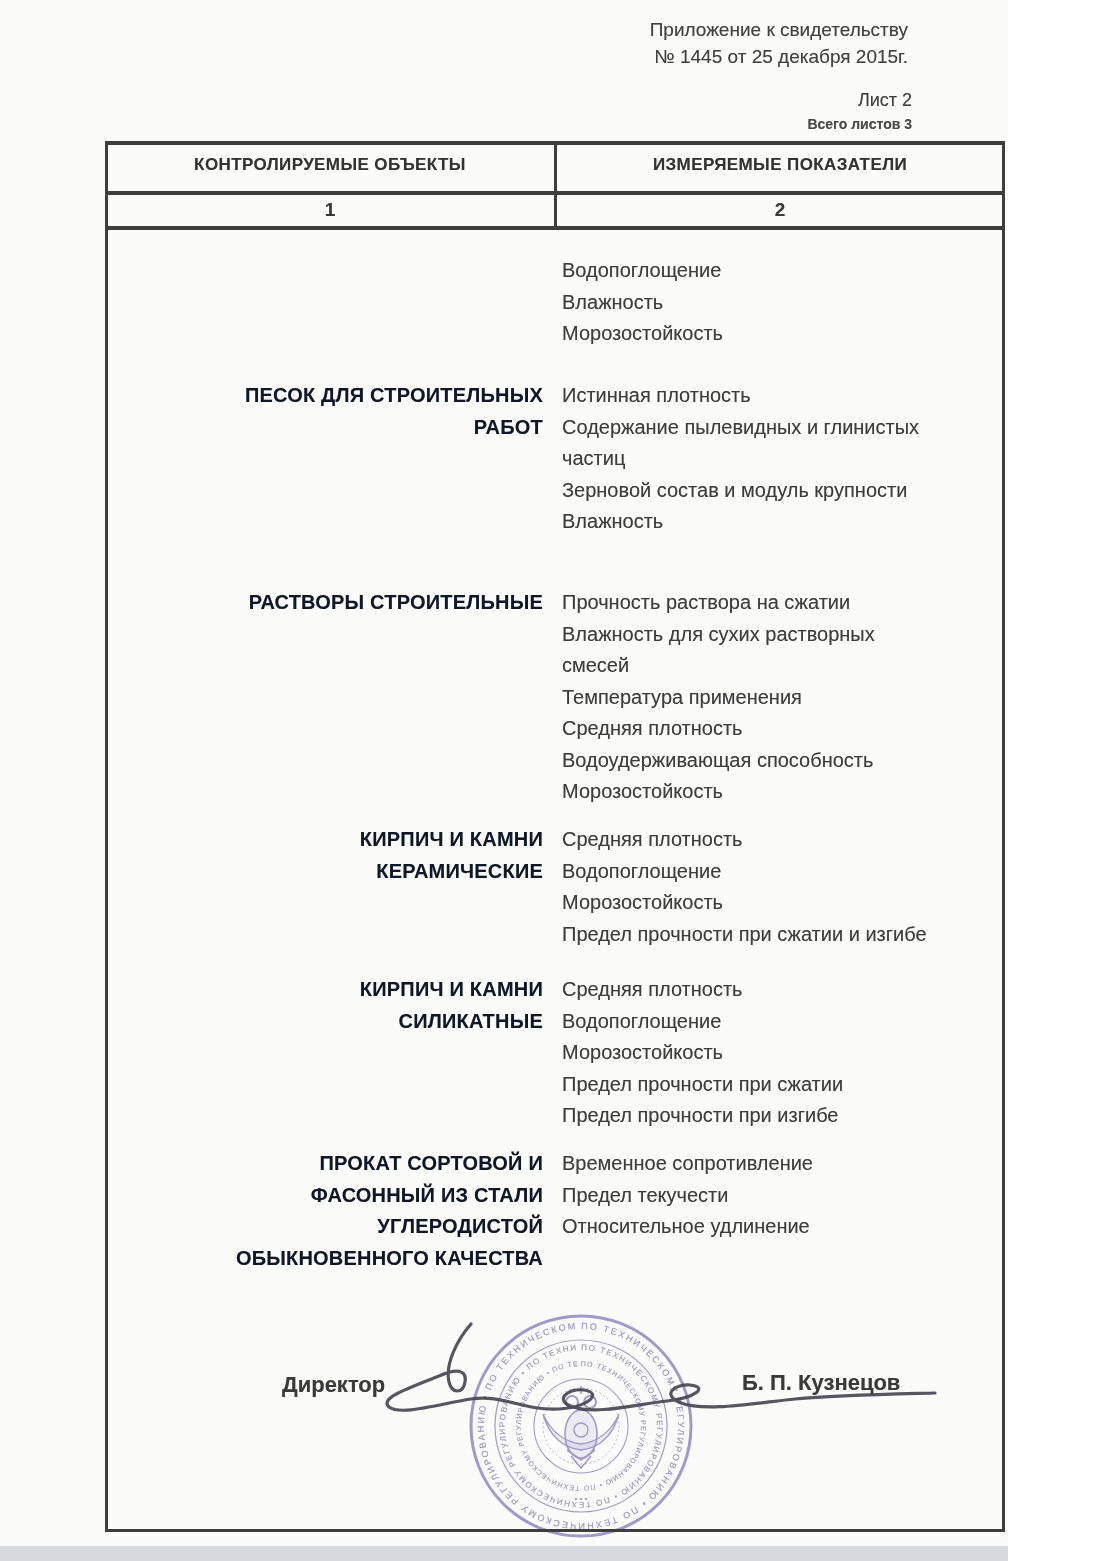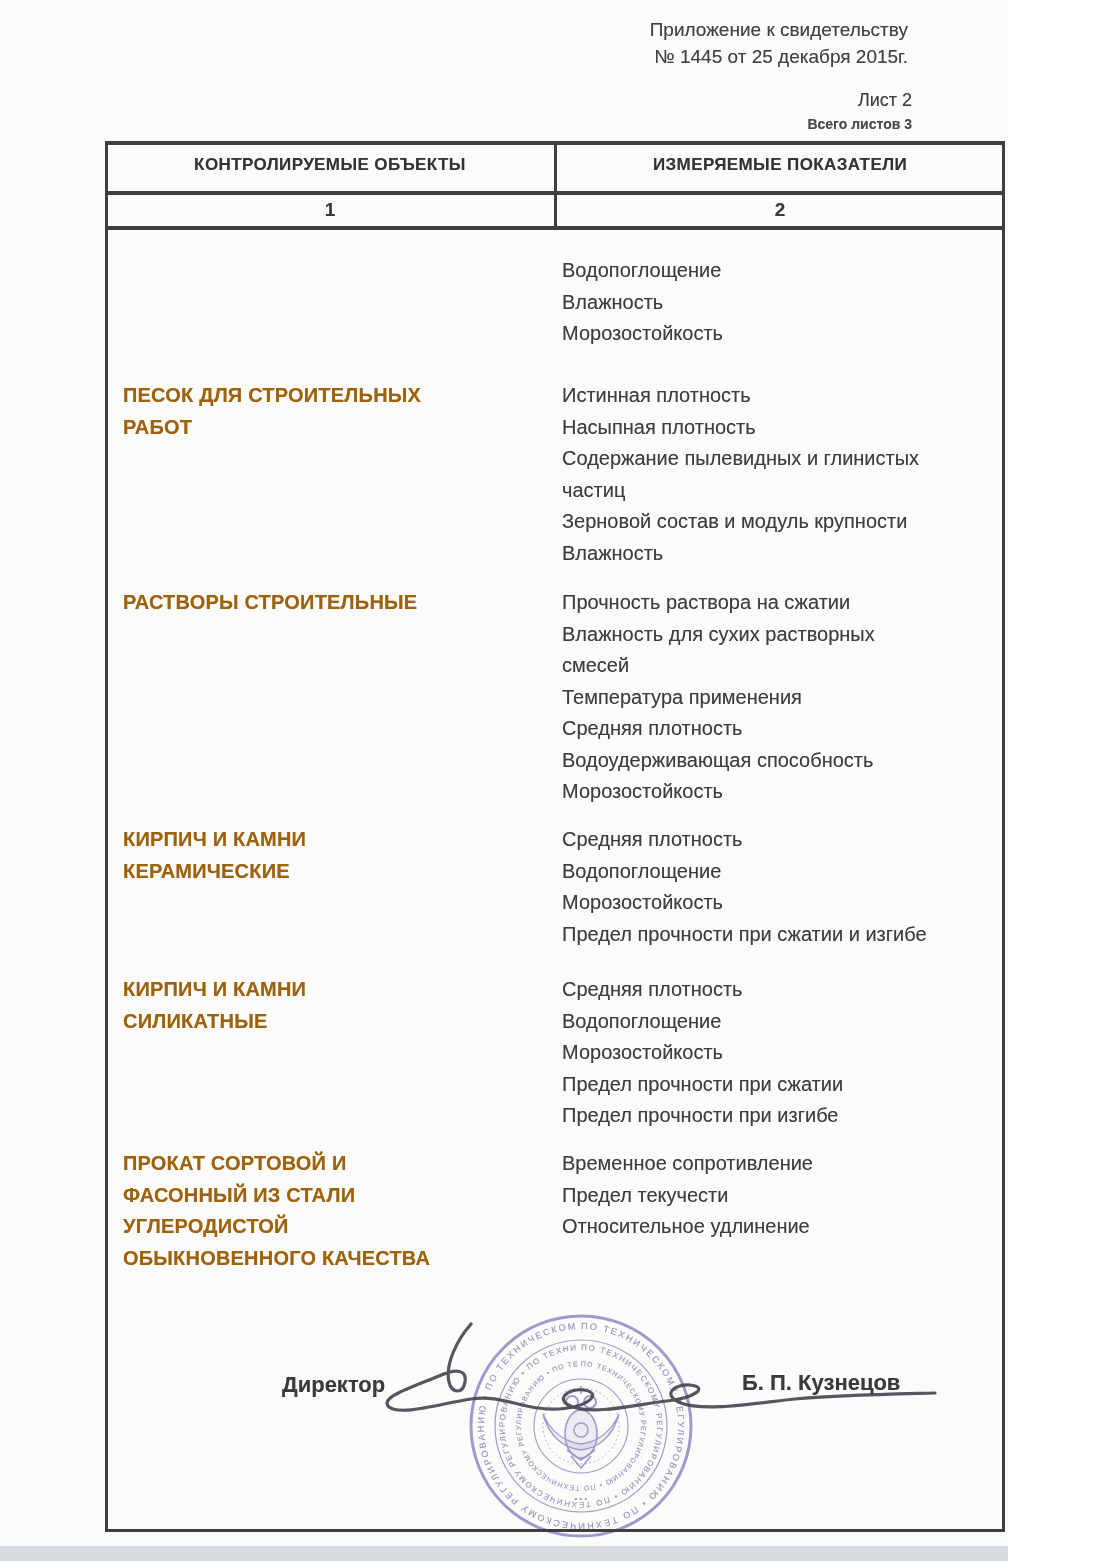--- a/index.html
+++ b/index.html
@@ -30,21 +30,21 @@
   .col-head.left{left:105px;}
   .col-head.right{left:555px;}
   .col-num{position:absolute;top:199px;width:450px;text-align:center;
     font-size:19px;font-weight:600;color:#3a3a3a;z-index:3;}
   .col-num.left{left:105px;}
   .col-num.right{left:555px;}
 
   
   .section{position:absolute;left:0;right:0;z-index:3;}
   .sec-obj{position:absolute;left:123px;width:420px;font-weight:700;font-size:20px;
-    line-height:31.5px;letter-spacing:.2px;white-space:pre-line;color:#a16207;}
+    line-height:31.5px;letter-spacing:.2px;white-space:pre-line;color:#0f172a;text-align:right;}
   .sec-ind{position:absolute;left:562px;width:436px;font-size:20px;
     line-height:31.5px;white-space:pre-line;color:#3d3d3d;}
   .ind-line{white-space:pre-line;}
 
   
   .director{position:absolute;left:282px;top:1372px;font-size:22px;font-weight:600;
     color:#3a3a3a;z-index:4;}
   .dname{position:absolute;left:742px;top:1370px;font-size:22px;font-weight:700;
     color:#3a3a3a;z-index:4;}
   .sig-svg{position:absolute;left:375px;top:1318px;z-index:5;}
@@ -86,21 +86,21 @@
   <div class="col-num right">2</div>
 
   <div id="sections">
       <div class="section" style="top: 255px;">
         <div class="sec-obj"></div>
         <div class="sec-ind"><div class="ind-line">Водопоглощение</div><div class="ind-line">Влажность</div><div class="ind-line">Морозостойкость</div></div>
       </div>
       <div class="section" style="top: 380px;">
         <div class="sec-obj">ПЕСОК ДЛЯ СТРОИТЕЛЬНЫХ
 РАБОТ</div>
-        <div class="sec-ind"><div class="ind-line">Истинная плотность</div><div class="ind-line">Насыпная плотность</div><div class="ind-line">Содержание пылевидных и глинистых
+        <div class="sec-ind"><div class="ind-line">Истинная плотность</div><div class="ind-line">Содержание пылевидных и глинистых
 частиц</div><div class="ind-line">Зерновой состав и модуль крупности</div><div class="ind-line">Влажность</div></div>
       </div>
       <div class="section" style="top: 587px;">
         <div class="sec-obj">РАСТВОРЫ СТРОИТЕЛЬНЫЕ</div>
         <div class="sec-ind"><div class="ind-line">Прочность раствора на сжатии</div><div class="ind-line">Влажность для сухих растворных
 смесей</div><div class="ind-line">Температура применения</div><div class="ind-line">Средняя плотность</div><div class="ind-line">Водоудерживающая способность</div><div class="ind-line">Морозостойкость</div></div>
       </div>
       <div class="section" style="top: 824px;">
         <div class="sec-obj">КИРПИЧ И КАМНИ
 КЕРАМИЧЕСКИЕ</div>

